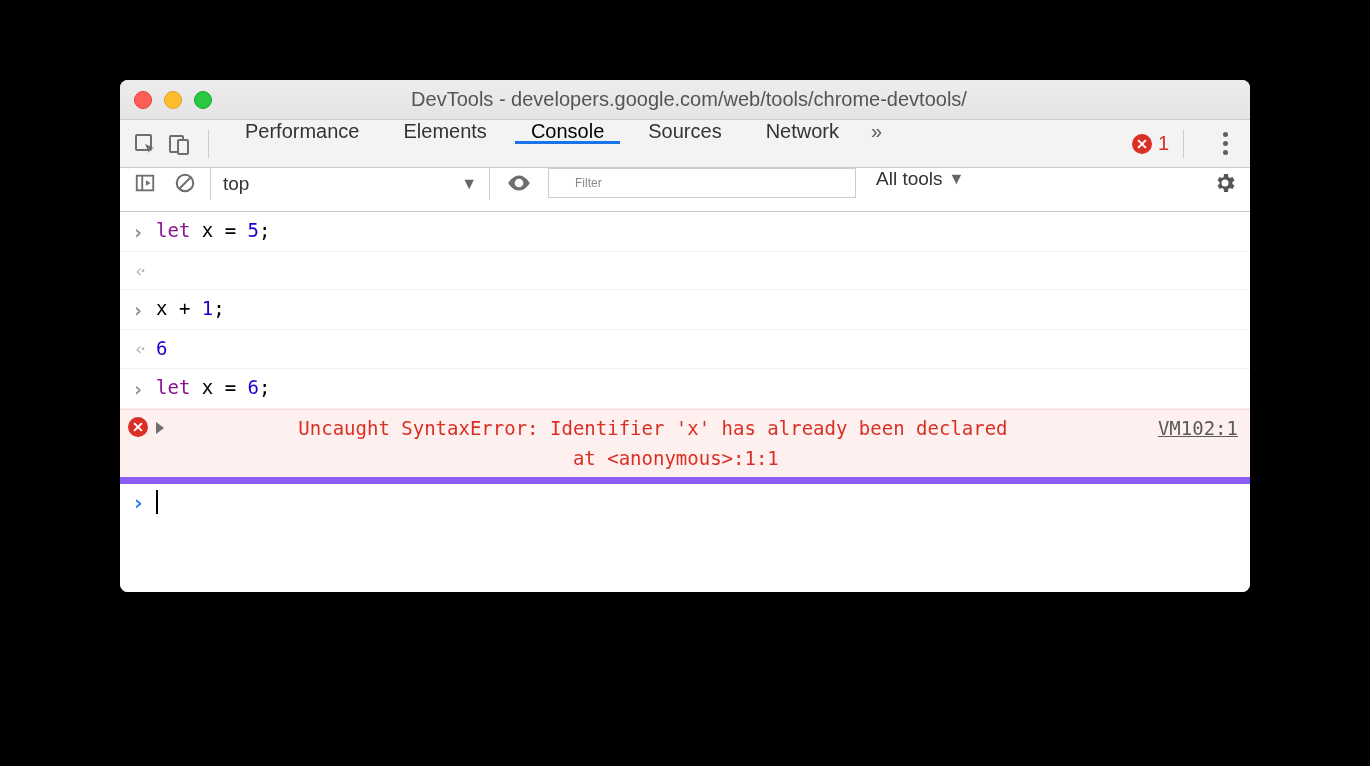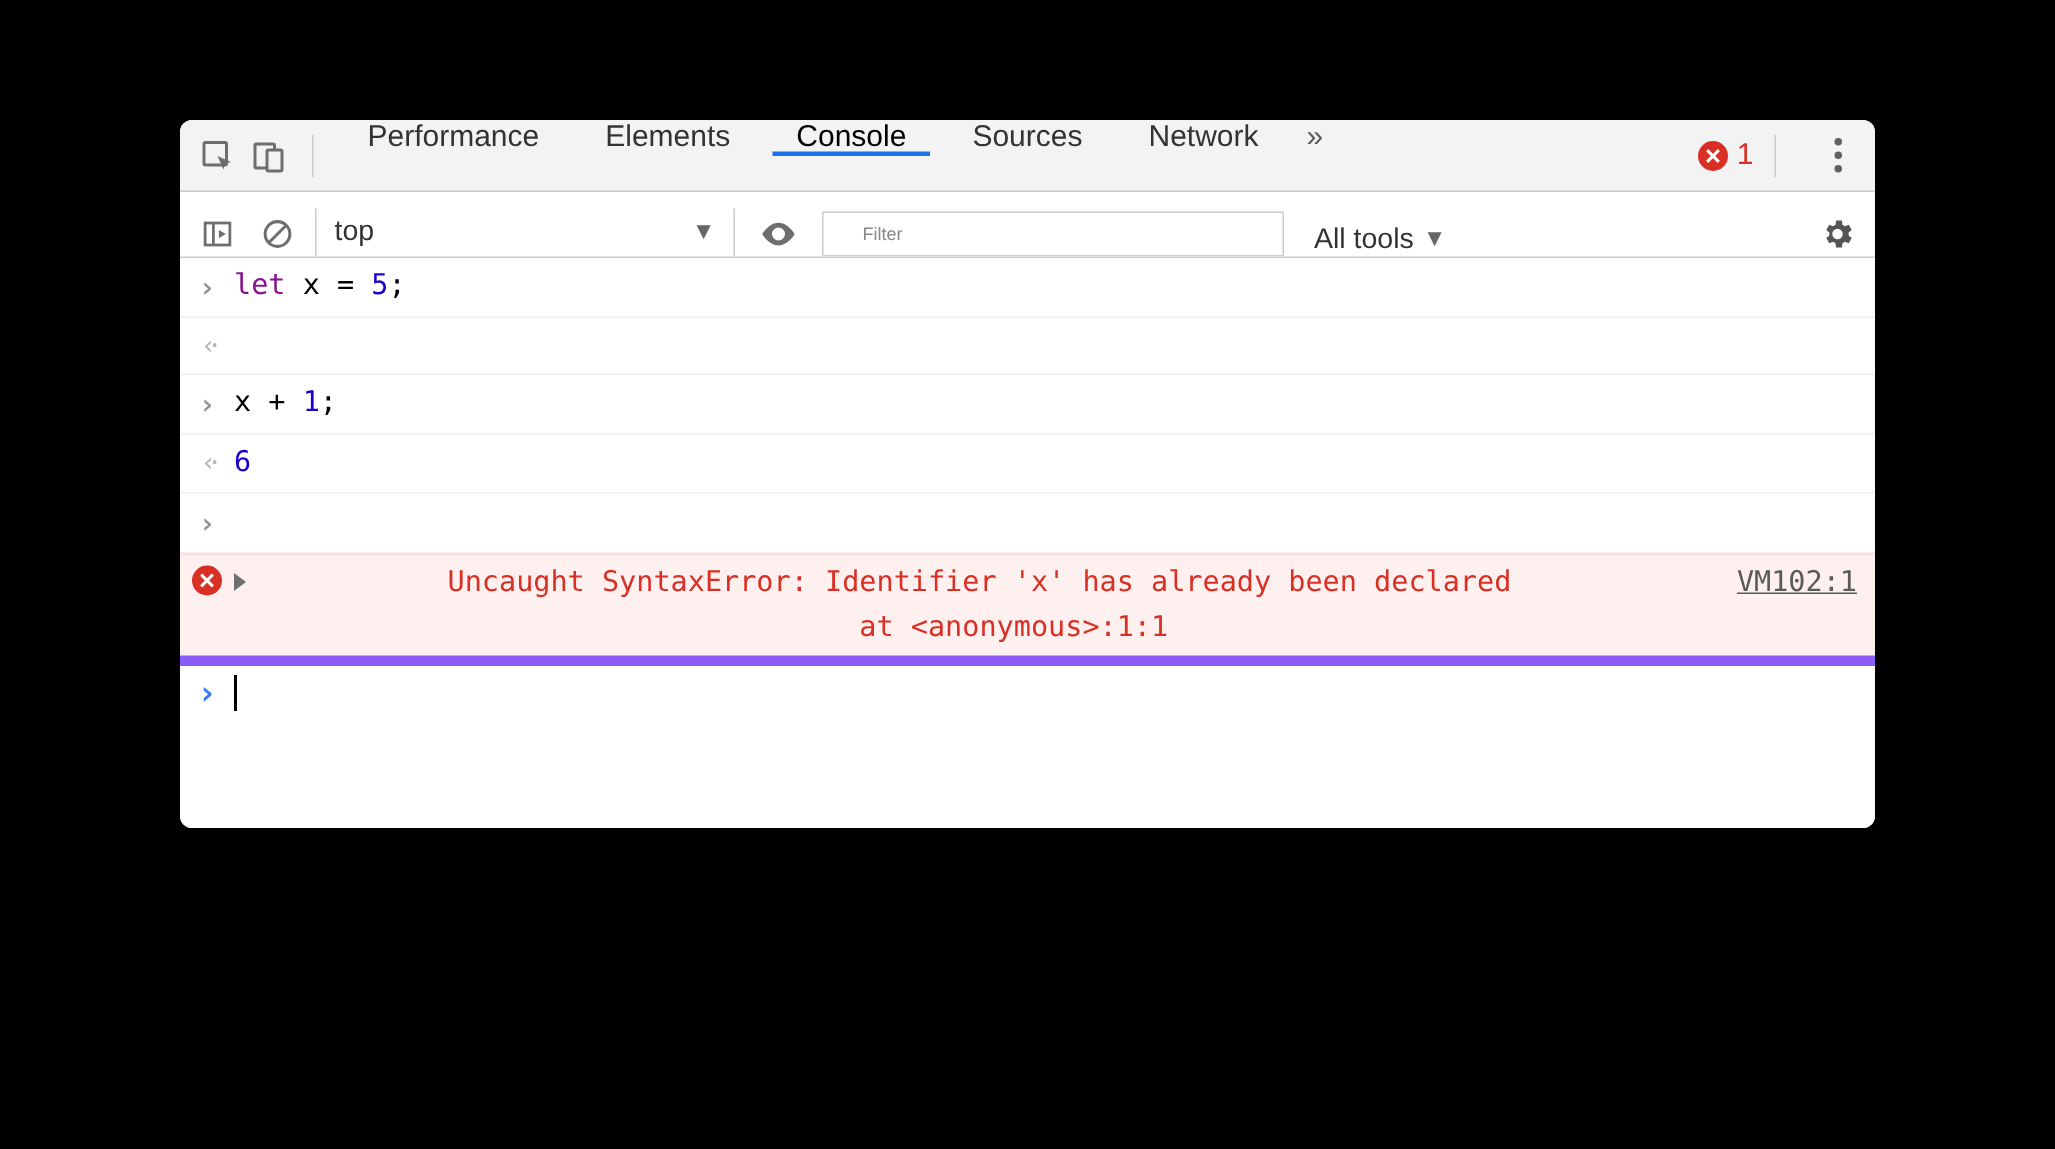--- a/index.html
+++ b/index.html
@@ -75,21 +75,21 @@
   .err-dot::before{transform:translate(-50%,-50%) rotate(45deg);}
   .err-dot::after{transform:translate(-50%,-50%) rotate(-45deg);}
   .kebab{
     width:30px;display:flex;flex-direction:column;align-items:center;gap:4px;cursor:pointer;
     margin-left:12px;
   }
   .kebab span{width:5px;height:5px;background:#606060;border-radius:50%;}
   
   .toolbar{
     height:44px;background:#fff;border-bottom:1px solid #ccc;
-    display:flex;align-items:flex-end;padding:0 10px;gap:10px;
+    display:flex;align-items:flex-start;padding:0 10px;gap:10px;
   }
   .context-select{
     width:280px;height:32px;border:none;border-left:1px solid #ccc;border-right:1px solid #ccc;
     display:flex;align-items:center;justify-content:space-between;
     padding:0 12px;color:#333;font-size:19px;cursor:pointer;
   }
   .chev{font-size:16px;color:#666;}
   .eye{width:38px;text-align:center;color:#666;}
   .filter-input{
     width:308px;height:30px;border:1px solid #ccc;background:#fff;padding:0 26px;
@@ -146,20 +146,28 @@
     width:2px;height:24px;background:#000;animation:bl 1.1s step-end infinite;
   }
   @keyframes bl{50%{opacity:0;}}
   svg{display:block;}
 </style>
 </head>
 <body>
 
 <div class="window">
 
+  <div class="titlebar">
+    <div class="traffic">
+      <div class="dot red"></div>
+      <div class="dot yellow"></div>
+      <div class="dot green"></div>
+    </div>
+    <div class="titlebar-title">DevTools - developers.google.com/web/tools/chrome-devtools/</div>
+  </div>
 
   <div class="tabs-row">
     <span class="tool-icon">
       <svg width="24" height="24" viewBox="0 0 24 24" fill="none" stroke="#6e6e6e" stroke-width="2">
         <rect x="3" y="3" width="15" height="15" rx="1"></rect>
         <path d="M12 12 L21 16 L17 17 L16 21 Z" fill="#6e6e6e" stroke="none"></path>
       </svg>
     </span>
     <span class="tool-icon">
       <svg width="24" height="24" viewBox="0 0 24 24" fill="none" stroke="#6e6e6e" stroke-width="2">
@@ -248,20 +256,21 @@
         <div class="row">
           <div class="gutter prompt">›</div>
           <div class="content"><span>x + </span><span class="num">1</span><span>;</span></div>
         </div>
         <div class="row">
           <div class="gutter result" style="letter-spacing: -6px; font-size: 17px;">‹·</div>
           <div class="content"><span class="num">6</span></div>
         </div>
         <div class="row">
           <div class="gutter prompt">›</div>
+          <div class="content"><span class="kw">let</span><span> x = </span><span class="num">6</span><span>;</span></div>
         </div>
       </div>
 
     <div class="row error-row">
       <span class="error-icon"></span>
       <span class="tri"></span>
       <div class="content err-text"><span>Uncaught SyntaxError: Identifier 'x' has already been declared</span>
 <span>    at &lt;anonymous&gt;:1:1</span></div>
       <a class="link">VM102:1</a>
     </div>

